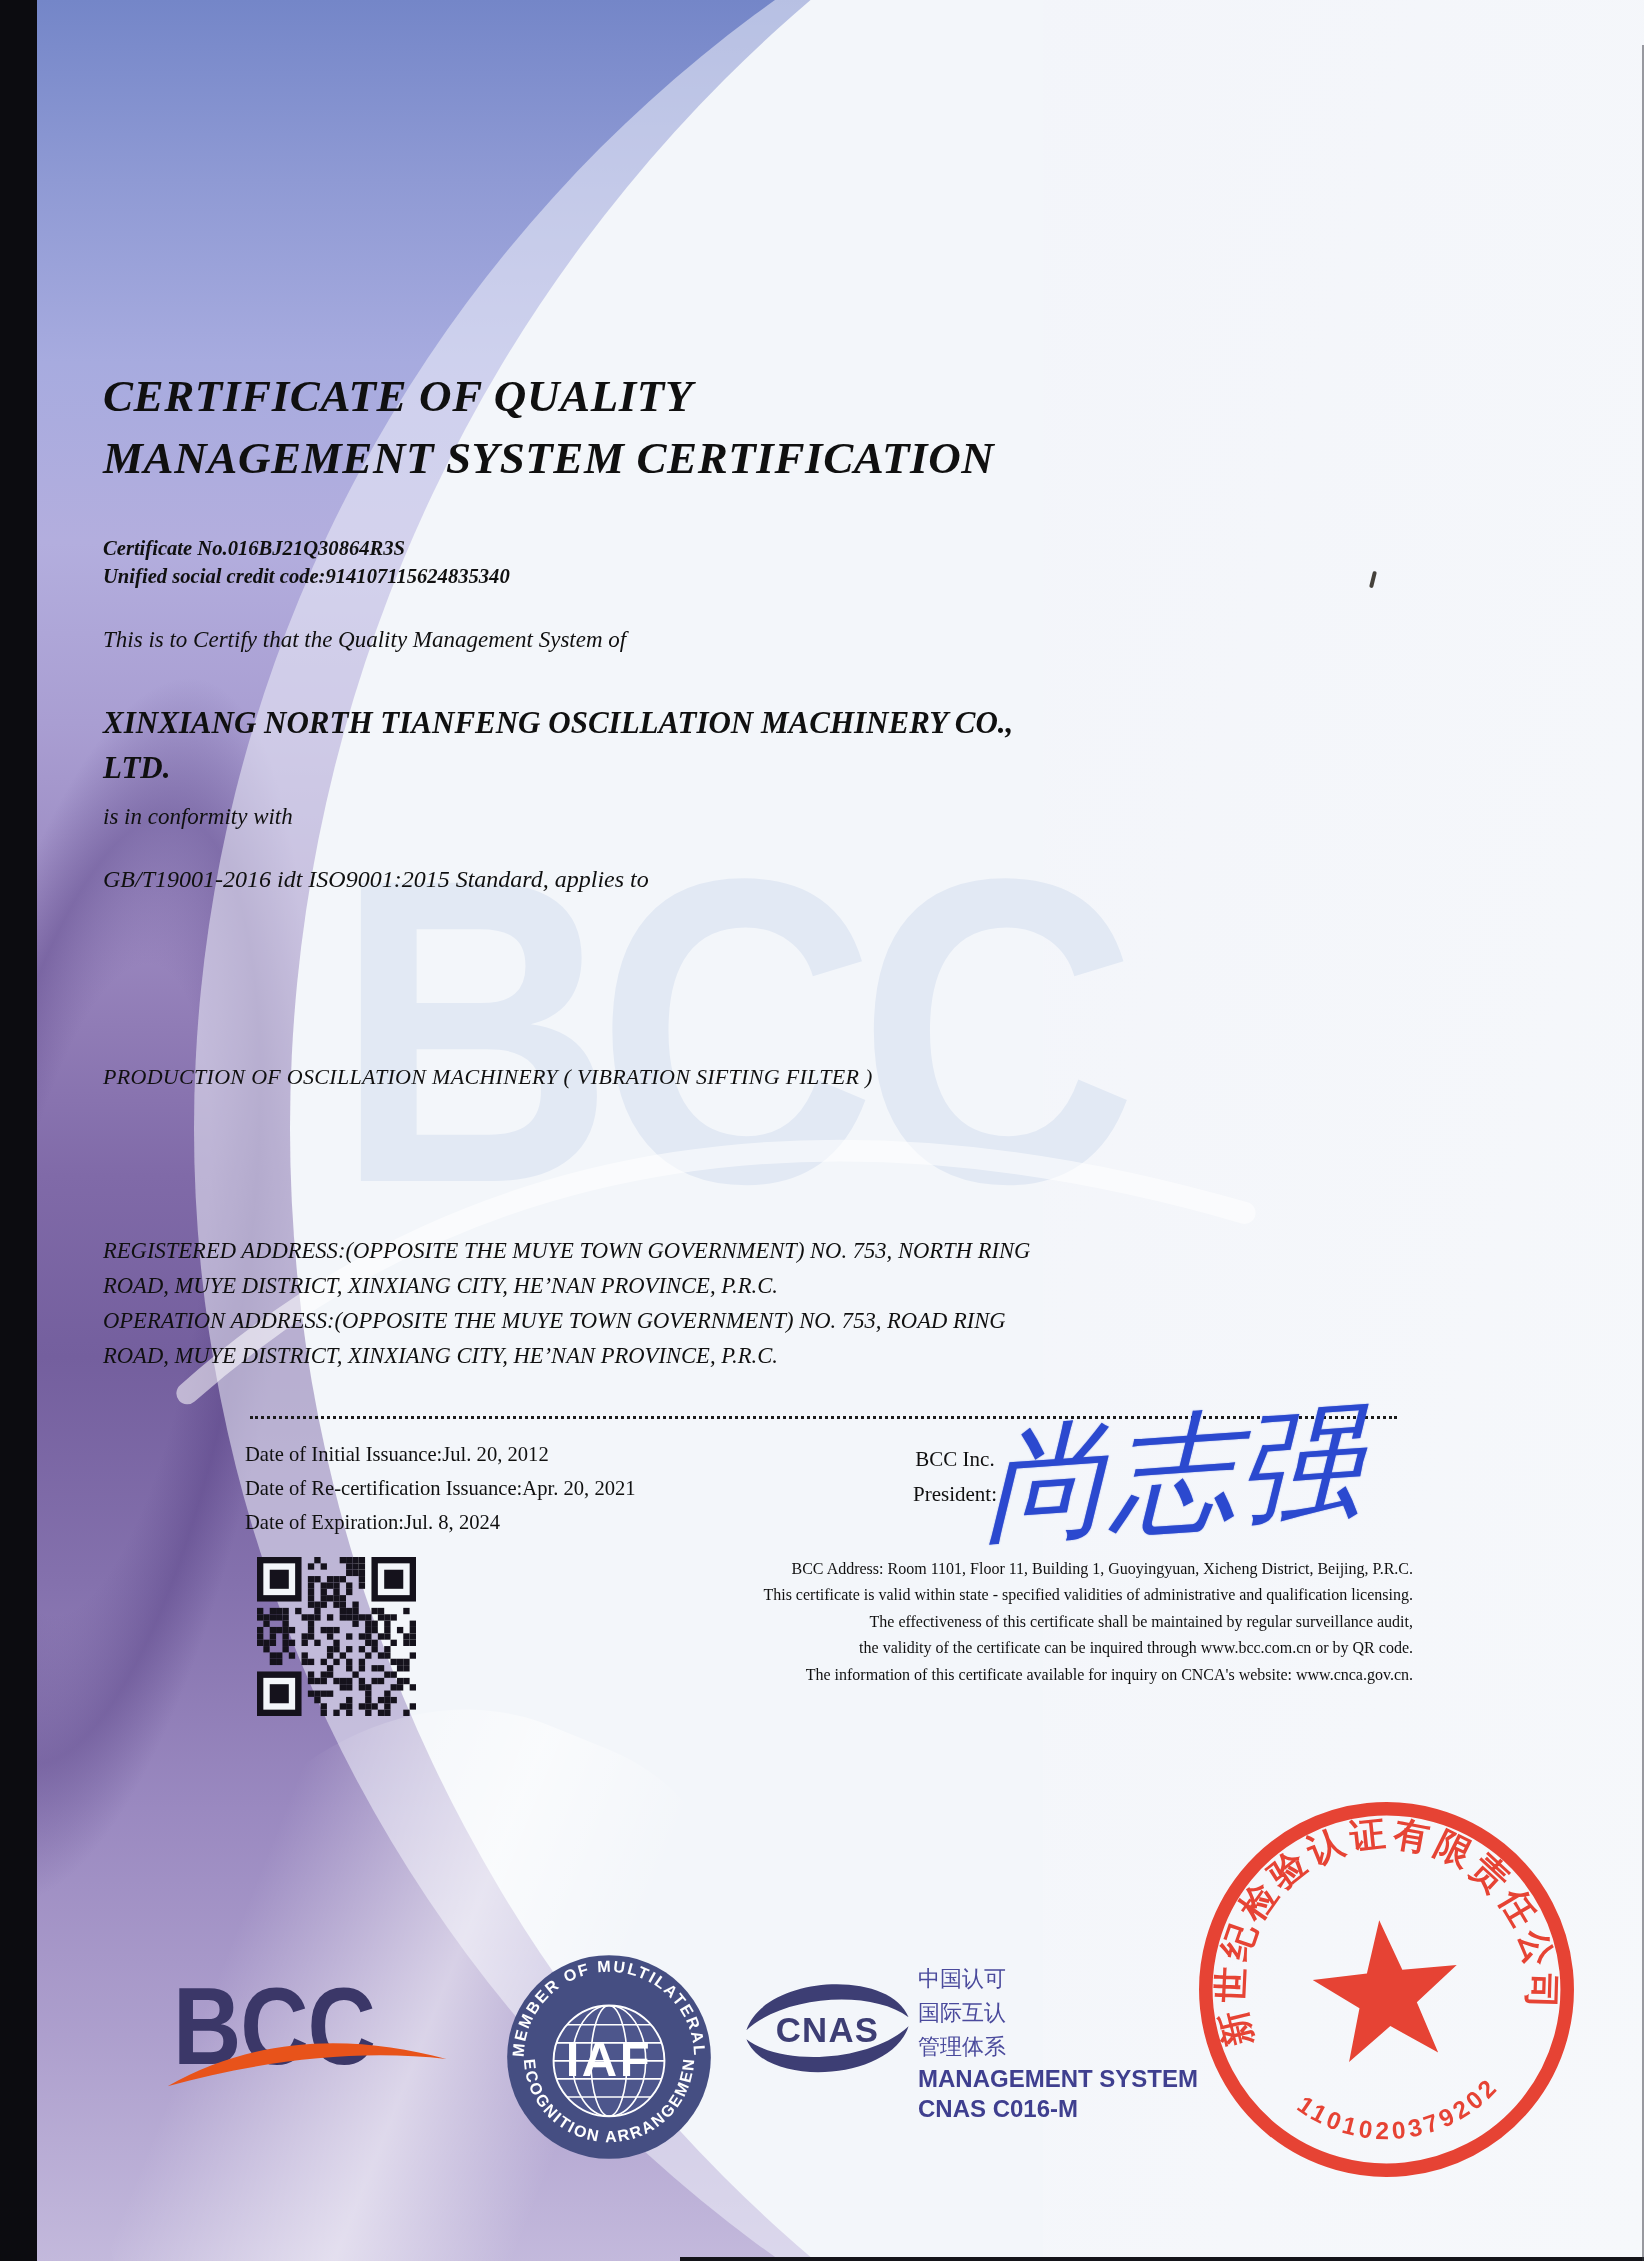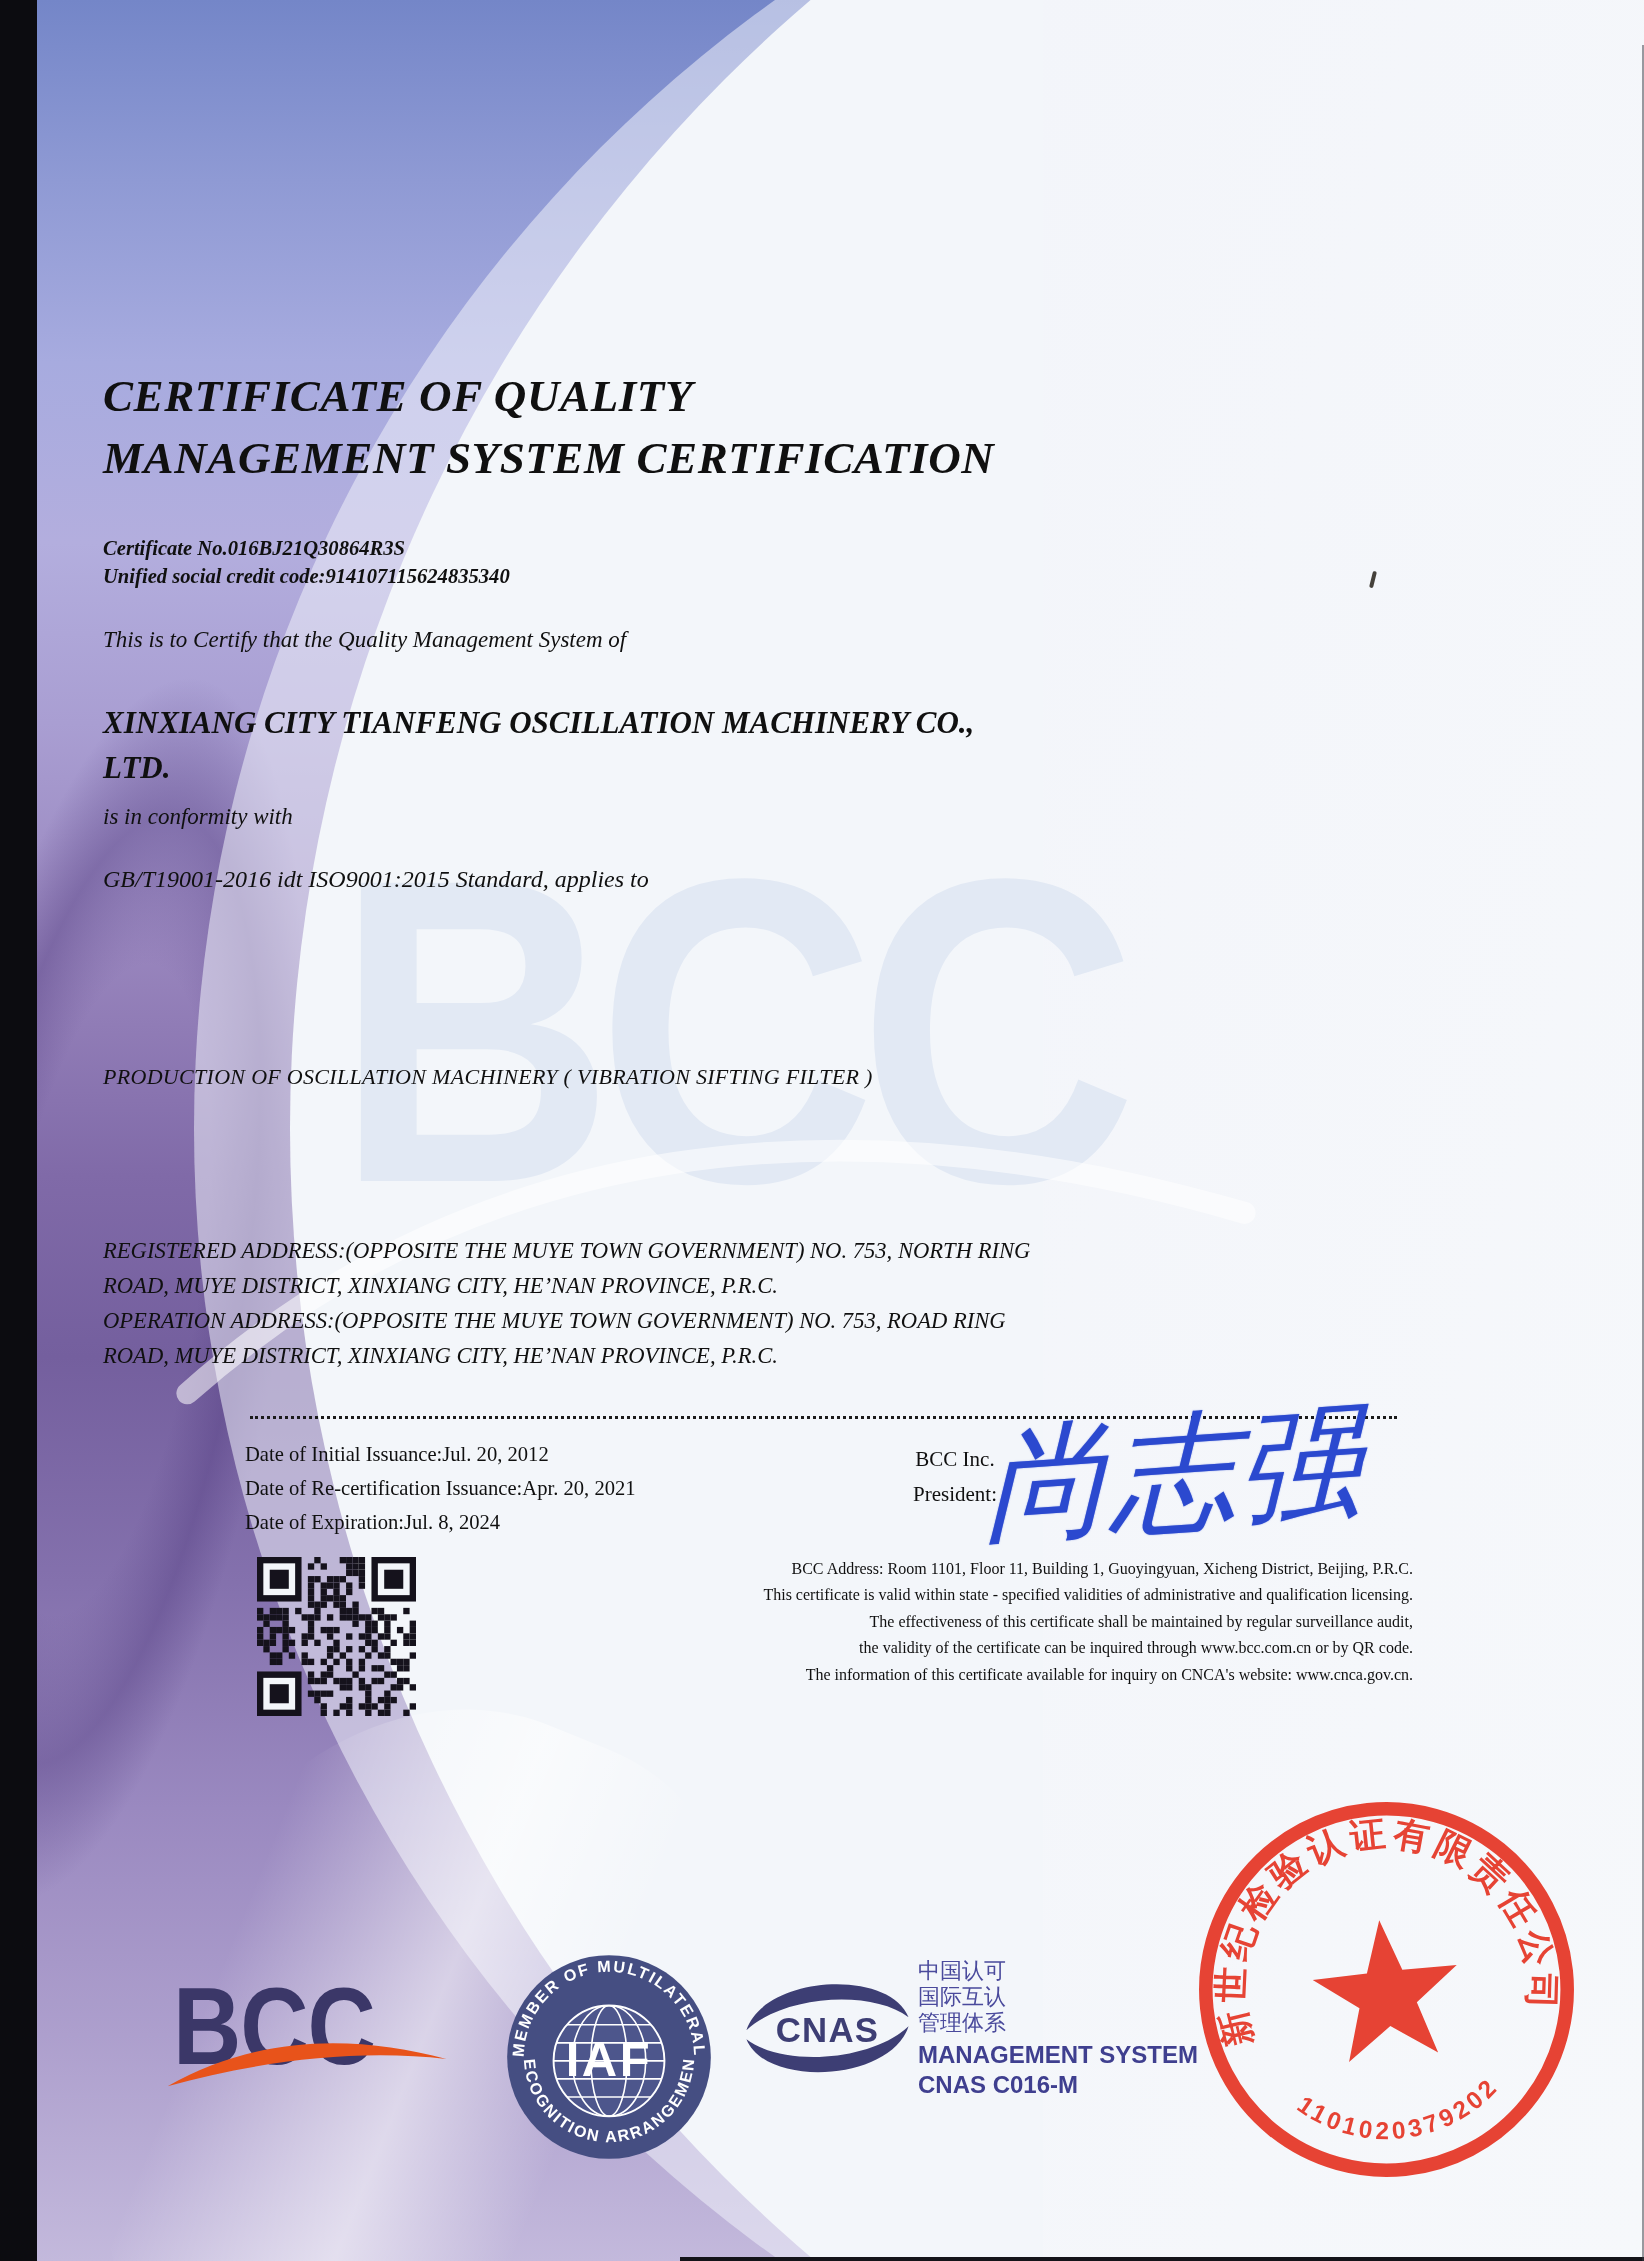--- a/index.html
+++ b/index.html
@@ -50,21 +50,21 @@
   .qr{position:absolute;left:257px;top:1557px;width:159px;height:159px;z-index:3;}
   .fineprint{position:absolute;left:426px;top:1556px;width:987px;font-size:16px;line-height:26.4px;text-align:right;z-index:3;}
   
   .bcc-logo{position:absolute;left:173px;top:1971px;width:277px;height:113px;z-index:3;}
   .bcc-logo .letters{position:absolute;left:0;top:0;font-family:"Liberation Sans",sans-serif;font-weight:800;
     font-size:110px;line-height:1;letter-spacing:-1.3px;color:#3b3768;transform:scaleX(.86);transform-origin:left top;}
   .bcc-logo svg{position:absolute;left:-7.7px;top:48px;}
   .iaf{position:absolute;left:502px;top:1950px;z-index:3;}
   .cnas{position:absolute;left:740px;top:1958px;z-index:3;}
   .cncol{position:absolute;left:918px;top:1958px;z-index:3;text-align:left;font-family:"Liberation Sans",sans-serif;}
-  .cncol .cn{font-size:22px;line-height:26px;color:#4a4a9c;}
+  .cncol .cn{font-size:22px;line-height:26px;color:#4a4a9c;margin-top:8px;}
   .cncol .en{font-size:24px;line-height:30px;font-weight:bold;color:#3f3f8f;}
   .cncol .en.first{margin-top:4px;}
   .stamp{position:absolute;left:1180px;top:1783px;z-index:5;transform:rotate(-6deg);opacity:.95;}
   .penmark{position:absolute;left:1371px;top:571px;width:3.9px;height:17px;background:#45413b;border-radius:1.9px;
     transform:rotate(14deg);z-index:3;}
 </style>
 </head>
 <body>
 
 <div class="page">
@@ -93,21 +93,21 @@
   </div>
 
   <div class="col certno">
     <div>Certificate No.016BJ21Q30864R3S</div>
     <div>Unified social credit code:914107115624835340</div>
   </div>
 
   <div class="col intro">This is to Certify that the Quality Management System of</div>
 
   <div class="col company">
-    <div>XINXIANG CITY TIANFENG OSCILLATION MACHINERY CO.,</div>
+    <div>XINXIANG NORTH TIANFENG OSCILLATION MACHINERY CO.,</div>
     <div>LTD.</div>
   </div>
 
   <div class="col conformity">is in conformity with</div>
   <div class="col standard">GB/T19001-2016 idt ISO9001:2015 Standard, applies to</div>
   <div class="col scope">PRODUCTION OF OSCILLATION MACHINERY ( VIBRATION SIFTING FILTER )</div>
 
   <div class="col addresses">
     <div>REGISTERED ADDRESS:(OPPOSITE THE MUYE TOWN GOVERNMENT) NO. 753, NORTH RING</div>
     <div>ROAD, MUYE DISTRICT, XINXIANG CITY, HE’NAN PROVINCE, P.R.C.</div>

